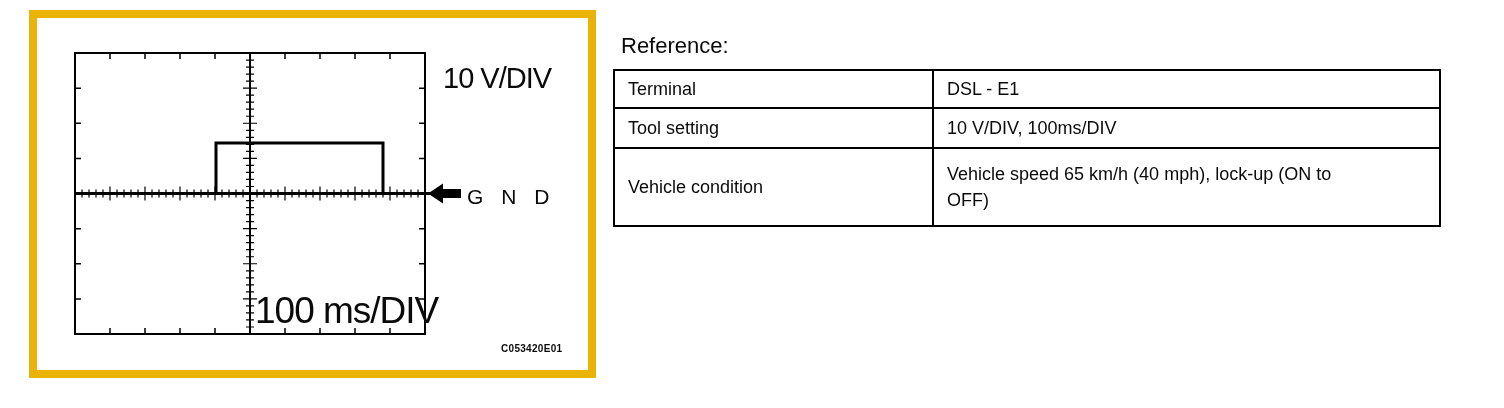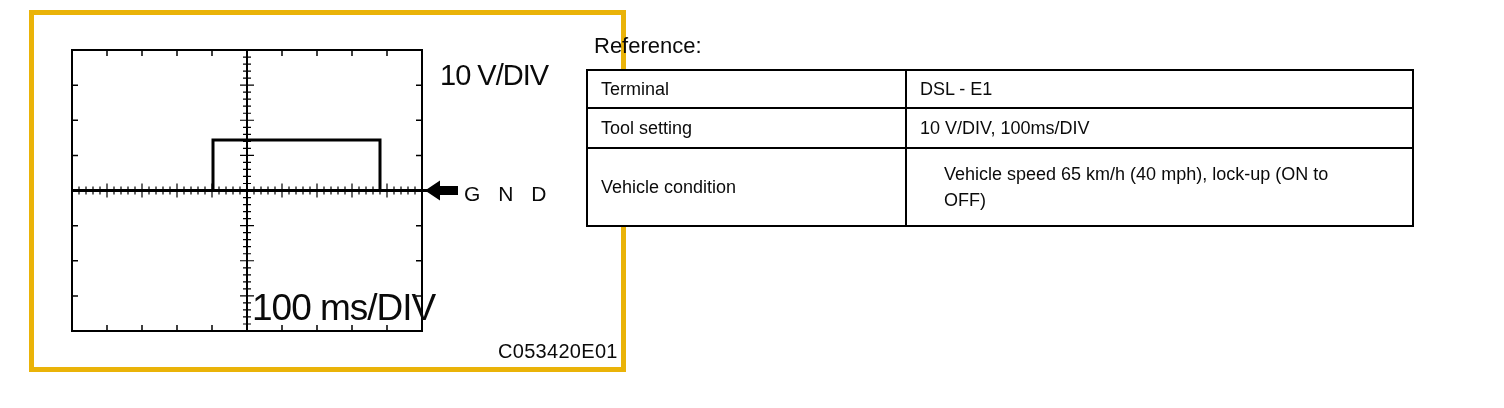--- a/index.html
+++ b/index.html
@@ -1,38 +1,38 @@
 <!DOCTYPE html>
 <html><head>
 <meta charset="utf-8">
 <style>
   html,body{margin:0;padding:0;background:#fff;}
   .canvas{position:relative;width:1504px;height:408px;background:#fff;overflow:hidden;
           font-family:"Liberation Sans",sans-serif;color:#000;}
   
   .scope-box{position:absolute;left:29px;top:10px;width:551px;height:352px;
-             border:5px solid #eab308;background:#fff;padding-left:36px;}
+             border:8px solid #eab308;background:#fff;}
   .scope-box svg{position:absolute;left:0;top:0;}
   .scope-label{position:absolute;white-space:nowrap;color:#0a0a0a;}
   .volt-label{left:406px;top:44px;font-size:29px;letter-spacing:-1px;}
   .time-label{left:218px;top:272px;font-size:37px;letter-spacing:-1px;}
   .gnd-label{left:430px;top:167px;font-size:21px;font-weight:normal;letter-spacing:6px;}
-  .code-label{left:464px;top:325px;font-size:20px;letter-spacing:0.3px;}
+  .code-label{left:464px;top:325px;font-size:10px;letter-spacing:0.3px;font-weight:bold;}
   
-  .ref-panel{position:absolute;left:586px;top:33px;width:828px;}
+  .ref-panel{position:absolute;left:613px;top:33px;width:828px;}
   .ref-heading{margin:0 0 0 8px;font-size:22px;color:#0a0a0a;}
   table.ref-table{border-collapse:collapse;width:828px;margin-top:10px;
                   table-layout:fixed;background:#fff;}
   .ref-table td{border:2px solid #000;font-size:18px;color:#0a0a0a;
                 vertical-align:middle;padding:4px 10px 4px 13px;line-height:1.45;}
   .ref-table td.c1{width:294px;}
   .ref-table tr.r1{height:38px;}
   .ref-table tr.r2{height:40px;}
   .ref-table tr.r3{height:78px;}
-  .wrap-narrow{display:inline-block;max-width:420px;margin-left:24px;}
+  .wrap-narrow{display:inline-block;max-width:420px;}
 </style>
 </head>
 <body>
 
 <div class="canvas">
 
   <div class="scope-box">
     <svg width="551" height="352" viewBox="0 0 551 352">
 
       <rect x="38" y="35" width="350" height="281" fill="none" stroke="#000" stroke-width="2"></rect>

